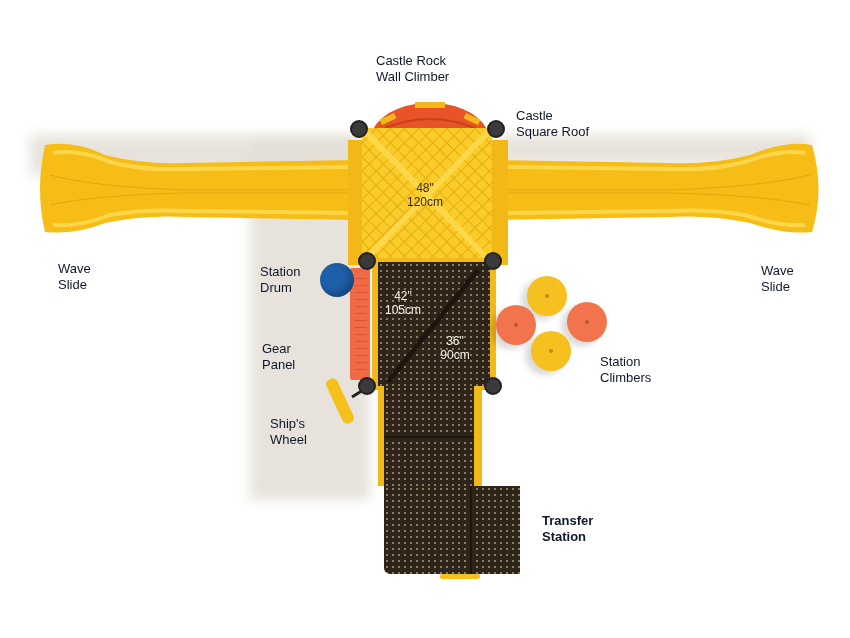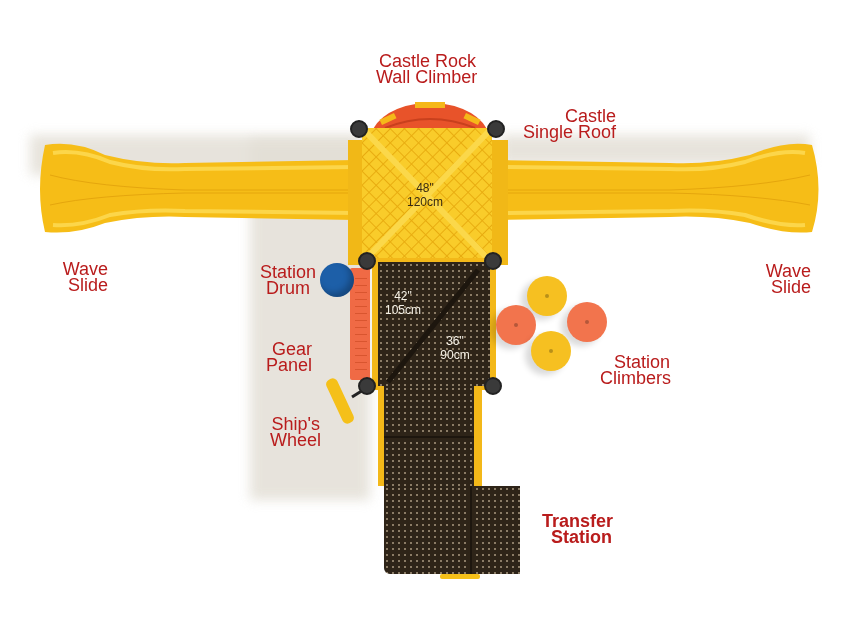--- a/index.html
+++ b/index.html
@@ -3,22 +3,22 @@
   <meta charset="utf-8">
   <style>
     html, body { margin: 0; padding: 0; }
     body {
       width: 850px; height: 638px; position: relative; overflow: hidden;
       background: #ffffff;
       font-family: "Liberation Sans", "DejaVu Sans", sans-serif;
     }
     .abs { position: absolute; }
     .label {
-      position: absolute; color: #b91c1c; font-size: 18px; line-height: 16px;
-      text-align: right; white-space: nowrap;
+      position: absolute; color: #0f172a; font-size: 13px; line-height: 16px;
+      text-align: left; white-space: nowrap;
     }
     .dim {
       position: absolute; color: #f4f0e6; font-size: 12px; line-height: 14px;
       text-align: center; white-space: nowrap;
     }
     .shadow { position: absolute; background: #e3dfd6; filter: blur(6px); opacity: .85; }
     .post { position: absolute; width: 18px; height: 18px; border-radius: 50%; background: #3a3a3a; border: 2px solid #222; box-sizing: border-box; }
     .deck {
       position: absolute; background-color: #2e2418;
       background-image: radial-gradient(circle, #8b7c66 0.8px, transparent 1.2px);
@@ -119,21 +119,21 @@
   <div class="pebble" style="left:567px;top:302px;background:#f2744d;"></div>
   <div class="pebble" style="left:531px;top:331px;background:#f6c021;"></div>
 </div>
 
 <div class="label" style="left:376px;top:53px;width:100px;">
   <div>Castle Rock</div>
   <div>Wall Climber</div>
 </div>
 <div class="label" style="left:516px;top:108px;width:100px;">
   <div>Castle</div>
-  <div>Single Roof</div>
+  <div>Square Roof</div>
 </div>
 <div class="label" style="left:58px;top:261px;width:50px;">
   <div>Wave</div>
   <div>Slide</div>
 </div>
 <div class="label" style="left:761px;top:263px;width:50px;">
   <div>Wave</div>
   <div>Slide</div>
 </div>
 <div class="label" style="left:260px;top:264px;width:50px;">

